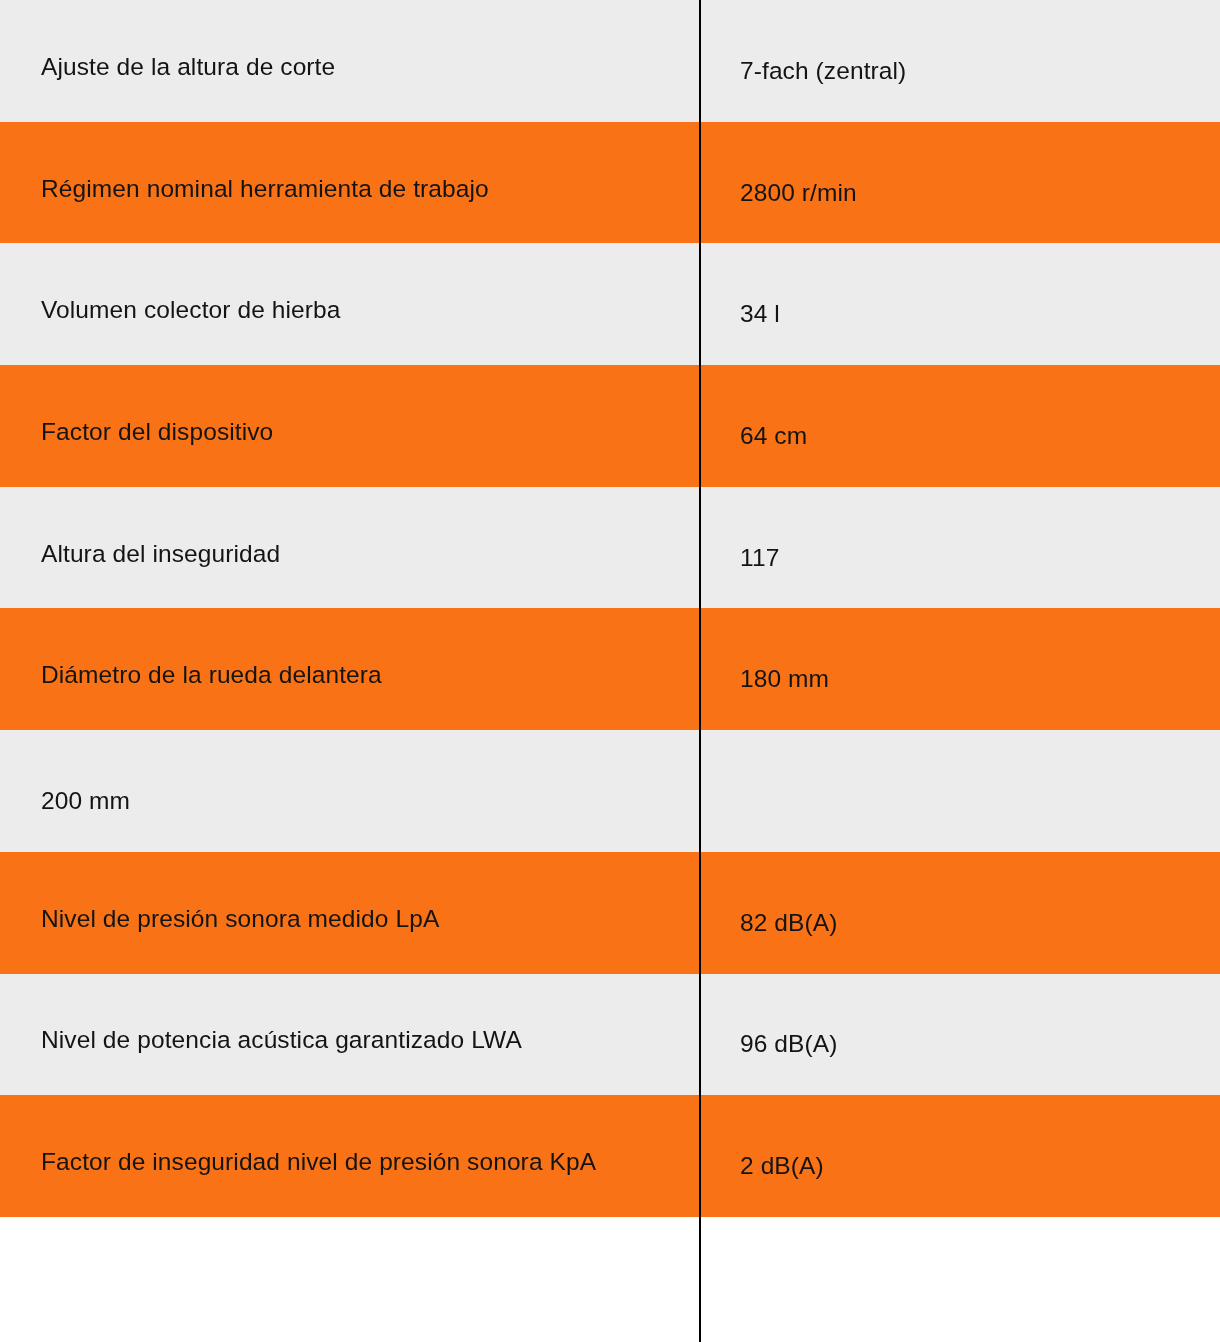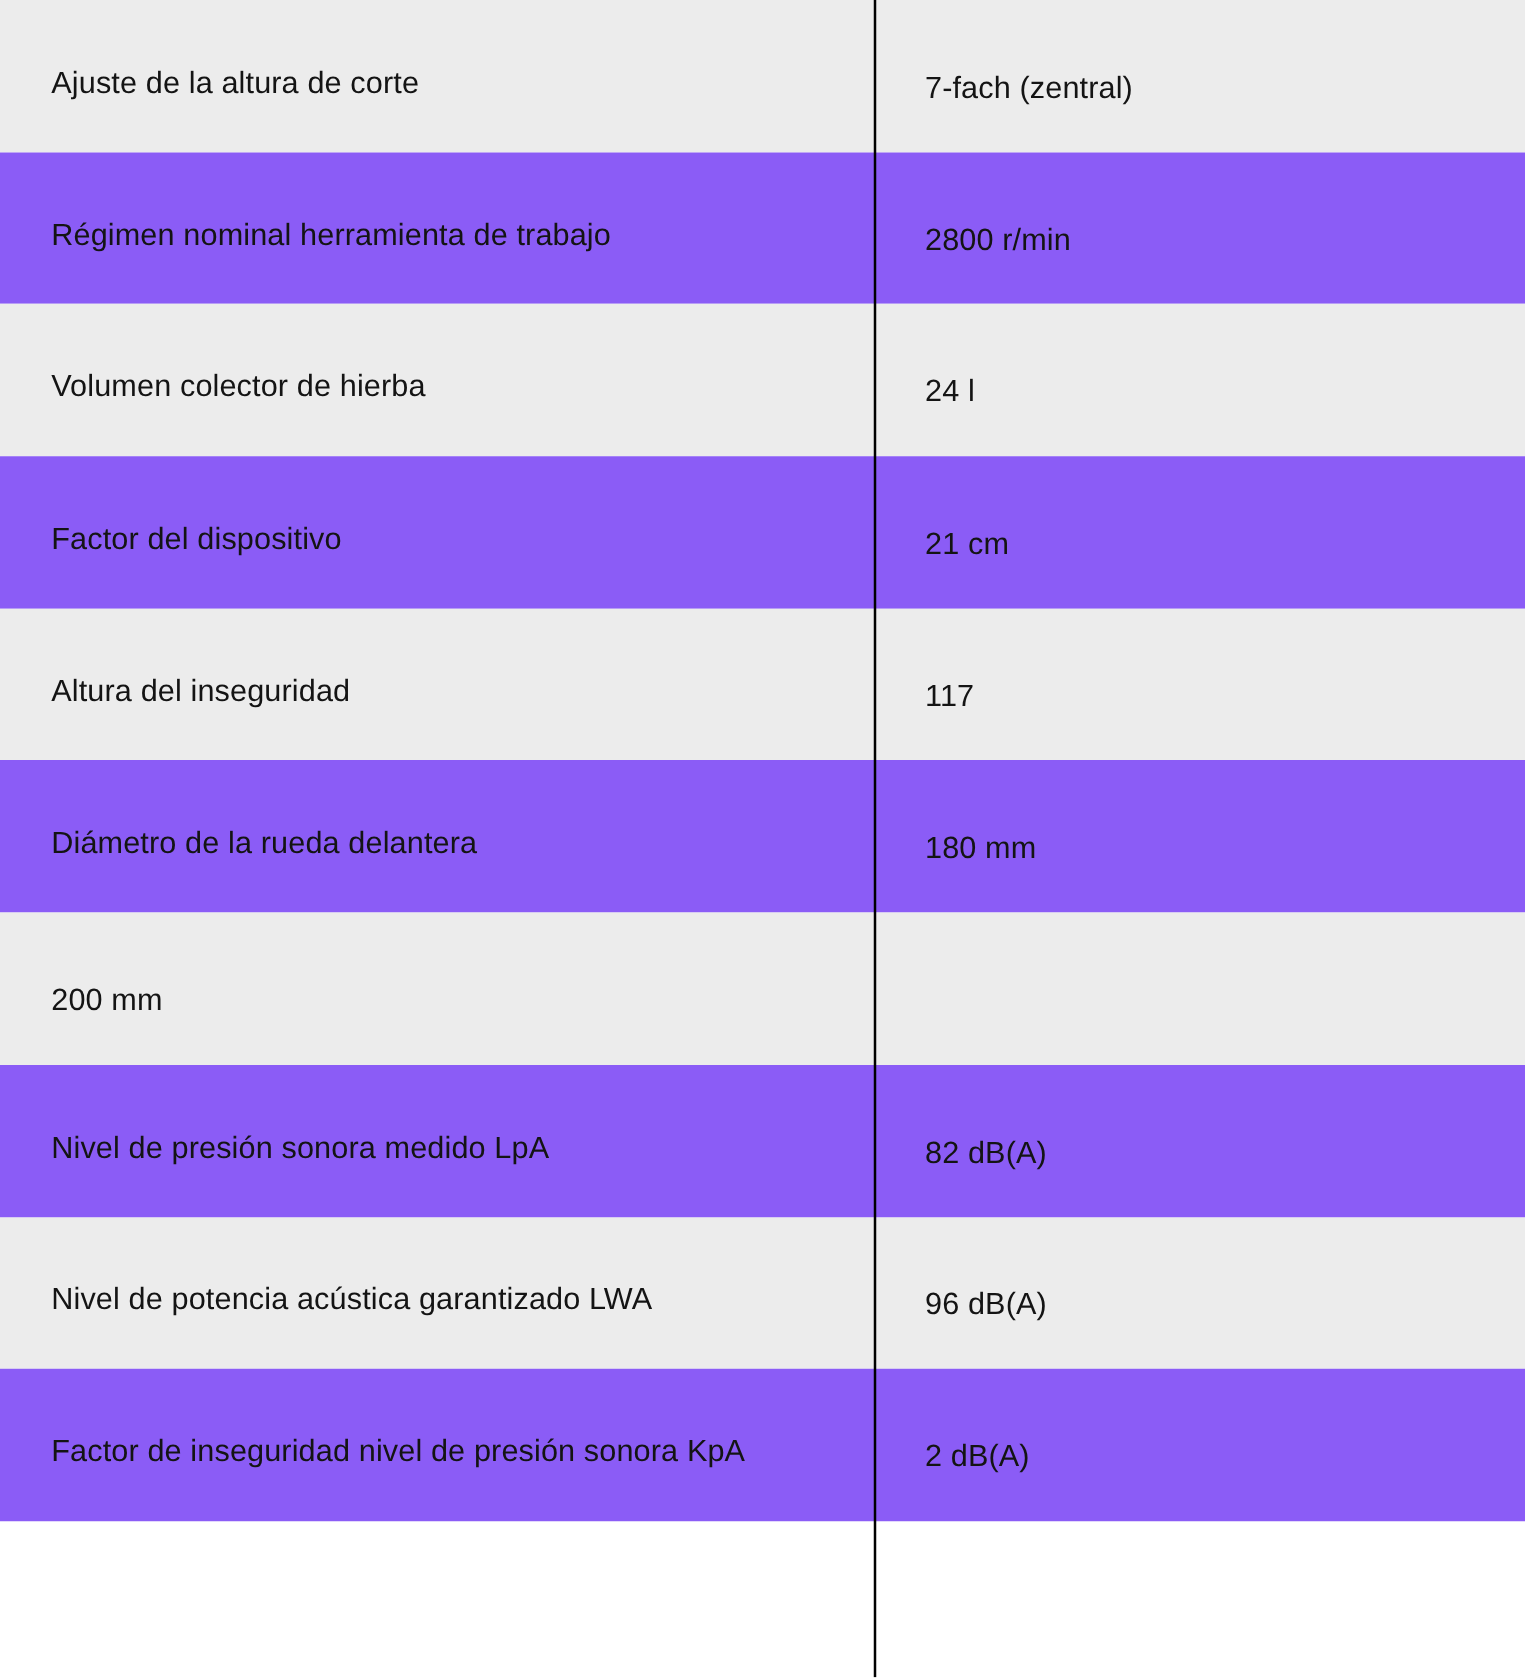--- a/index.html
+++ b/index.html
@@ -31,21 +31,21 @@
     width: 2px;
     background: #000000;
     z-index: 5;
     pointer-events: none;
   }
 
   .spec-row {
     display: flex;
     align-items: stretch;
     height: 121.7px;
-    background: #8b5cf6;
+    background: #f97316;
   }
   .spec-row.shaded {
     background: #ececec;
   }
 
   .spec-cell {
     display: flex;
     align-items: center;
     box-sizing: border-box;
     color: #141414;
@@ -78,25 +78,25 @@
       <div class="spec-row shaded">
         <div class="spec-cell spec-label">Ajuste de la altura de corte</div>
         <div class="spec-cell spec-value">7-fach (zentral)</div>
       </div>
       <div class="spec-row">
         <div class="spec-cell spec-label">Régimen nominal herramienta de trabajo</div>
         <div class="spec-cell spec-value">2800 r/min</div>
       </div>
       <div class="spec-row shaded">
         <div class="spec-cell spec-label">Volumen colector de hierba</div>
-        <div class="spec-cell spec-value">24 l</div>
+        <div class="spec-cell spec-value">34 l</div>
       </div>
       <div class="spec-row">
         <div class="spec-cell spec-label">Factor del dispositivo</div>
-        <div class="spec-cell spec-value">21 cm</div>
+        <div class="spec-cell spec-value">64 cm</div>
       </div>
       <div class="spec-row shaded">
         <div class="spec-cell spec-label">Altura del inseguridad</div>
         <div class="spec-cell spec-value">117</div>
       </div>
       <div class="spec-row">
         <div class="spec-cell spec-label">Diámetro de la rueda delantera</div>
         <div class="spec-cell spec-value">180 mm</div>
       </div>
       <div class="spec-row shaded">

